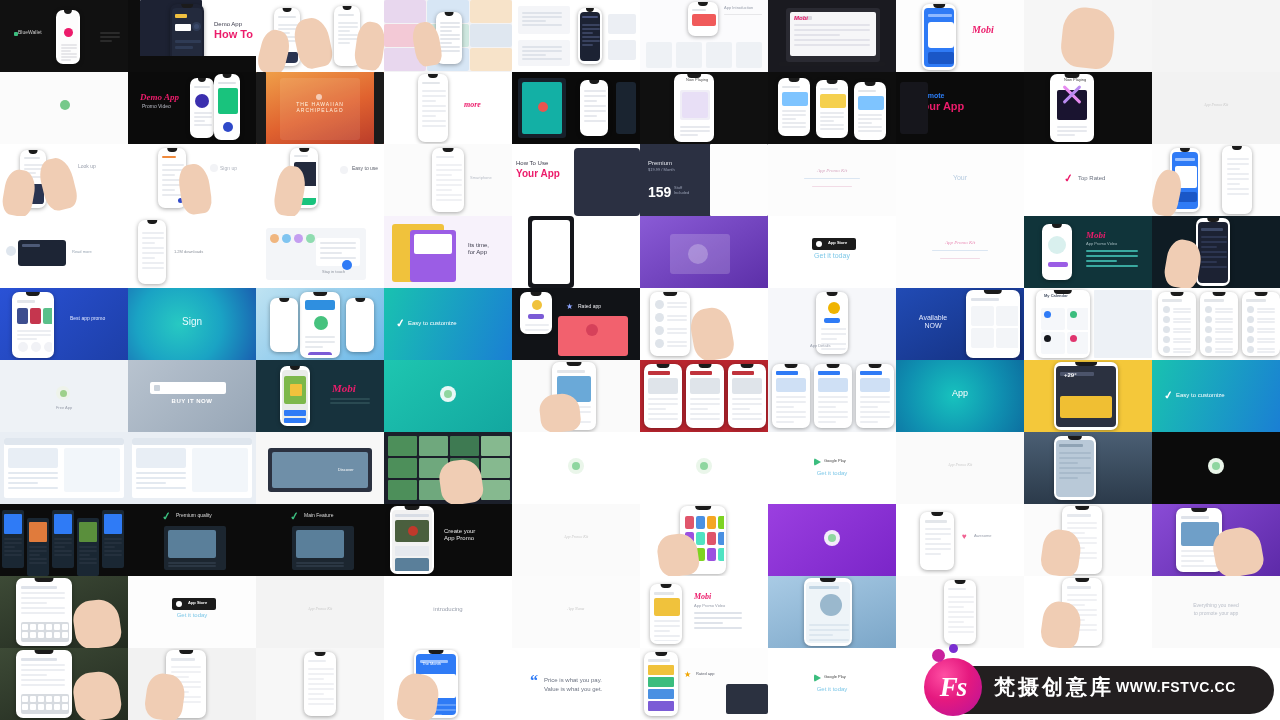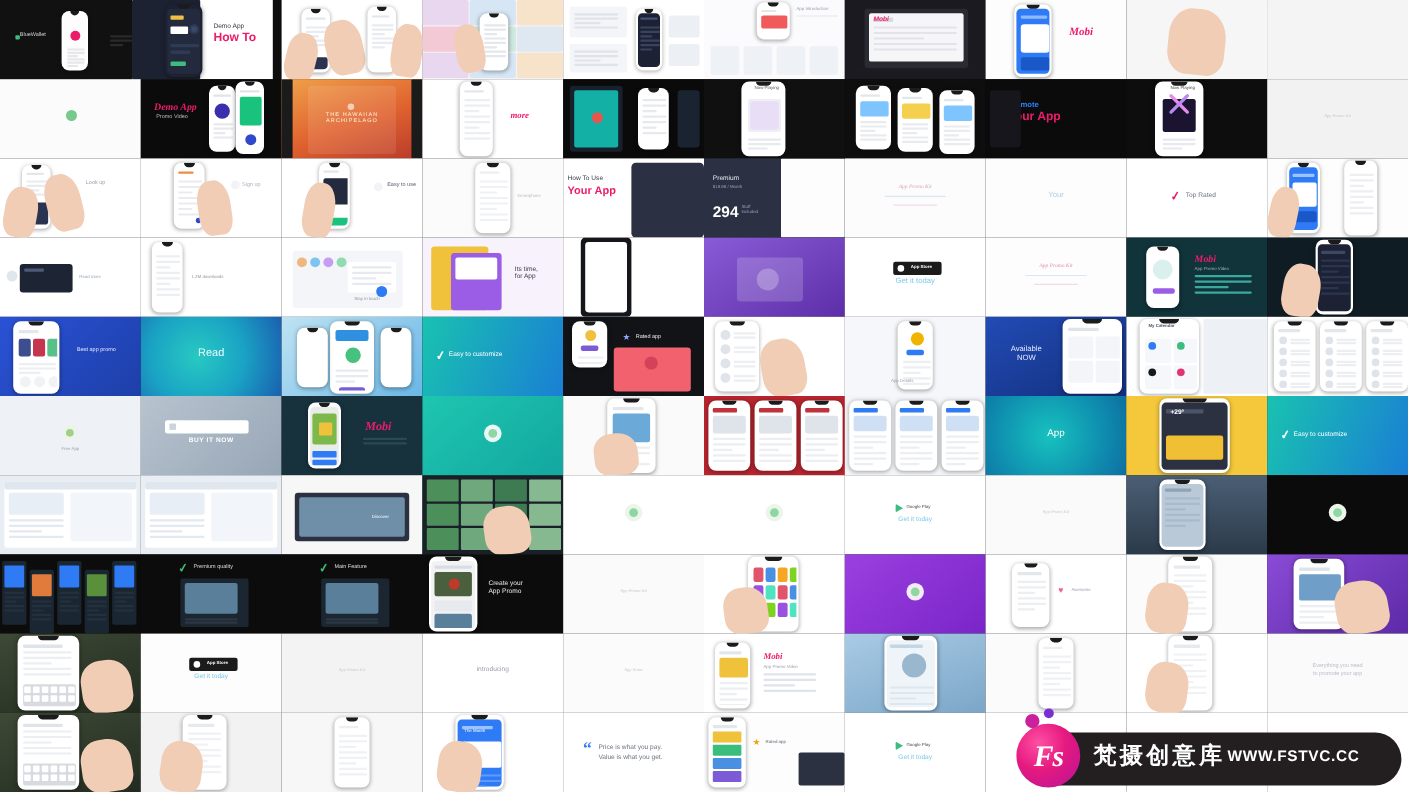--- a/index.html
+++ b/index.html
@@ -58,21 +58,21 @@
             <div class="bar" style="left:3px;top:45px;width:9.6px;height:1.5px;background:#e7e7ea;"></div>
           </div>
           <div class="notch"></div>
         </div>
         <div class="cap" style="left:18px;top:30px;font-size:5px;color:#cfcfcf;">BlueWallet</div>
         <div class="sq" style="left:14px;top:32px;width:4px;height:4px;background:#3bbd7e;border-radius:1px;"></div>
         <div class="bar" style="left:100px;top:32px;width:20px;height:1.5px;background:#2a2a2a;"></div>
         <div class="bar" style="left:100px;top:36px;width:20px;height:1.5px;background:#2a2a2a;"></div>
         <div class="bar" style="left:100px;top:40px;width:12px;height:1.5px;background:#2a2a2a;"></div>
       </div>
-      <div class="tile" style="left:120px;top:0px;width:128px;height:72px;background:#ffffff;">
+      <div class="tile" style="left:140px;top:0px;width:128px;height:56px;background:#ffffff;">
         <div class="sq" style="left:0px;top:0px;width:62px;height:72px;background:#1d2233;border-radius:1px;"></div>
         <div class="phone dark" style="left:30px;top:4px;width:34px;height:66px;">
           <div class="scr" style="background:#232a3d;">
             <div class="sq" style="left:3px;top:6px;width:12px;height:4px;background:#f0c040;border-radius:1px;"></div>
             <div class="sq" style="left:3px;top:16px;width:16px;height:7px;background:#ffffff;border-radius:1px;"></div>
             <div class="dot" style="left:20px;top:14px;width:9px;height:9px;background:#2f3b55;"></div>
             <div class="dot" style="left:22px;top:16px;width:5px;height:5px;background:#3b4a6b;"></div>
             <div class="sq" style="left:3px;top:32px;width:26px;height:3px;background:#2f3b55;border-radius:1px;"></div>
             <div class="sq" style="left:3px;top:38px;width:18px;height:3px;background:#2f3b55;border-radius:1px;"></div>
             <div class="sq" style="left:3px;top:48px;width:14px;height:4px;background:#3bbd7e;border-radius:1px;"></div>
@@ -415,21 +415,21 @@
       </div>
       <div class="tile" style="left:512px;top:144px;width:128px;height:72px;background:#ffffff;">
         <div class="cap" style="left:4px;top:16px;font-size:6px;color:#3a3a4a;">How To Use</div>
         <div class="cap" style="left:4px;top:24px;font-size:10px;color:#ec1c6b;font-weight:bold;">Your App</div>
         <div class="sq" style="left:62px;top:4px;width:66px;height:68px;background:#2b3042;border-radius:4px;"></div>
       </div>
       <div class="tile" style="left:640px;top:144px;width:128px;height:72px;background:#2b3042;">
         <div class="sq" style="left:0px;top:0px;width:70px;height:72px;background:#2b3042;border-radius:1px;"></div>
         <div class="cap" style="left:8px;top:16px;font-size:6px;color:#e6e8ee;">Premium</div>
         <div class="cap" style="left:8px;top:24px;font-size:4px;color:#9aa1b5;">$19.99 / Month</div>
-        <div class="cap" style="left:8px;top:40px;font-size:14px;color:#ffffff;font-weight:bold;">294</div>
+        <div class="cap" style="left:8px;top:40px;font-size:14px;color:#ffffff;font-weight:bold;">159</div>
         <div class="cap" style="left:34px;top:42px;font-size:4px;color:#9aa1b5;">Stuff
 Included</div>
         <div class="sq" style="left:70px;top:0px;width:58px;height:72px;background:#fdfdfd;border-radius:1px;"></div>
       </div>
       <div class="tile" style="left:768px;top:144px;width:128px;height:72px;background:#fcfcfc;">
         <div class="cap" style="left:0;top:24px;width:128px;text-align:center;font-size:5px;color:#d7a6c0;font-style:italic;font-family:&quot;Liberation Serif&quot;,serif;">App Promo Kit</div>
         <div class="sq" style="left:36px;top:34px;width:56px;height:1px;background:#dbe6f2;border-radius:1px;"></div>
         <div class="sq" style="left:44px;top:42px;width:40px;height:1px;background:#f2dbe6;border-radius:1px;"></div>
       </div>
       <div class="tile" style="left:896px;top:144px;width:128px;height:72px;background:#fdfdfd;">
@@ -568,21 +568,21 @@
             <div class="bar" style="left:3px;top:42px;width:20.4px;height:1.5px;background:#eceef2;"></div>
             <div class="dot" style="left:4px;top:46px;width:10px;height:10px;background:#f1f2f6;"></div>
             <div class="dot" style="left:17px;top:46px;width:10px;height:10px;background:#f1f2f6;"></div>
             <div class="dot" style="left:30px;top:46px;width:10px;height:10px;background:#f1f2f6;"></div>
           </div>
           <div class="notch"></div>
         </div>
         <div class="cap" style="left:70px;top:28px;font-size:5px;color:#dfe7ff;">Best app promo</div>
       </div>
       <div class="tile" style="left: 128px; top: 288px; width: 128px; height: 72px; background: radial-gradient(circle at 40% 50%, rgb(39, 201, 194) 0%, rgb(26, 163, 196) 50%, rgb(26, 95, 176) 100%);">
-        <div class="cap" style="left:0;top:28px;width:128px;text-align:center;font-size:10px;color:#e8fbff;">Read</div>
+        <div class="cap" style="left:0;top:28px;width:128px;text-align:center;font-size:10px;color:#e8fbff;">Sign</div>
       </div>
       <div class="tile" style="left: 256px; top: 288px; width: 128px; height: 72px; background: linear-gradient(135deg, rgb(191, 227, 242) 0%, rgb(106, 183, 232) 100%);">
         <div class="phone" style="left:44px;top:4px;width:40px;height:66px;">
           <div class="scr" style="background:#fff;">
             <div class="sq" style="left:3px;top:4px;width:30px;height:10px;background:#2f8fe0;border-radius:2px;"></div>
             <div class="dot" style="left:12px;top:20px;width:14px;height:14px;background:#46c27e;"></div>
             <div class="bar" style="left:3px;top:40px;width:30px;height:1.5px;background:#e7eaee;"></div>
             <div class="bar" style="left:3px;top:45px;width:30px;height:1.5px;background:#e7eaee;"></div>
             <div class="bar" style="left:3px;top:50px;width:18px;height:1.5px;background:#e7eaee;"></div>
             <div class="sq" style="left:6px;top:56px;width:24px;height:6px;background:#7b5bd6;border-radius:3px;"></div>

